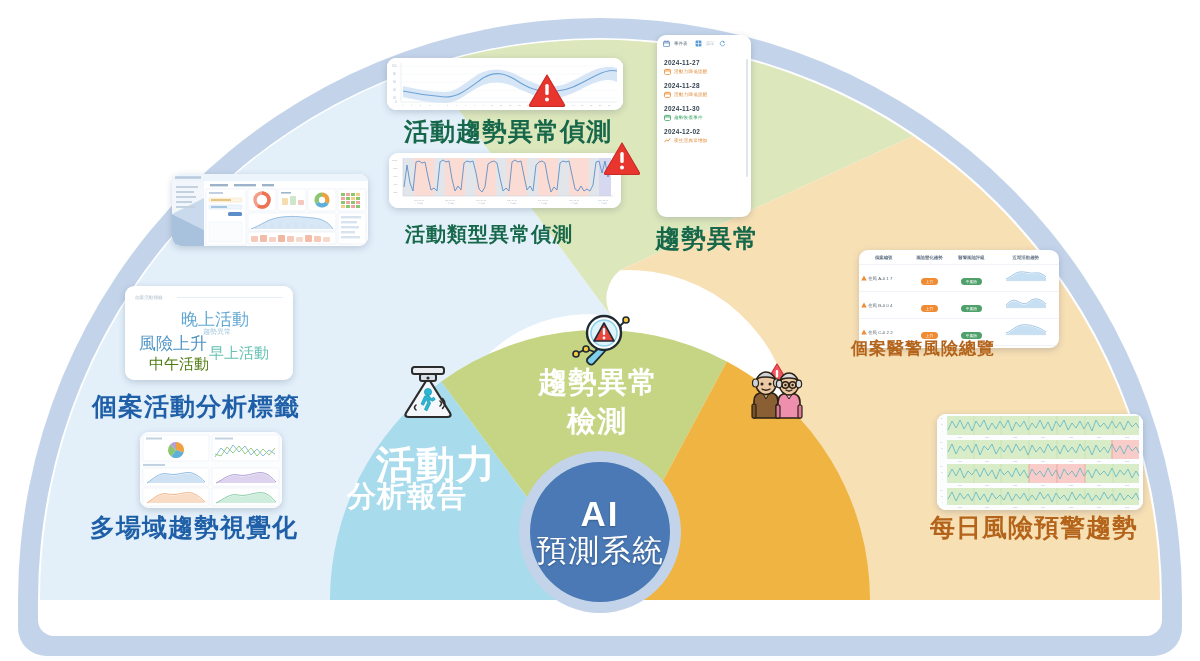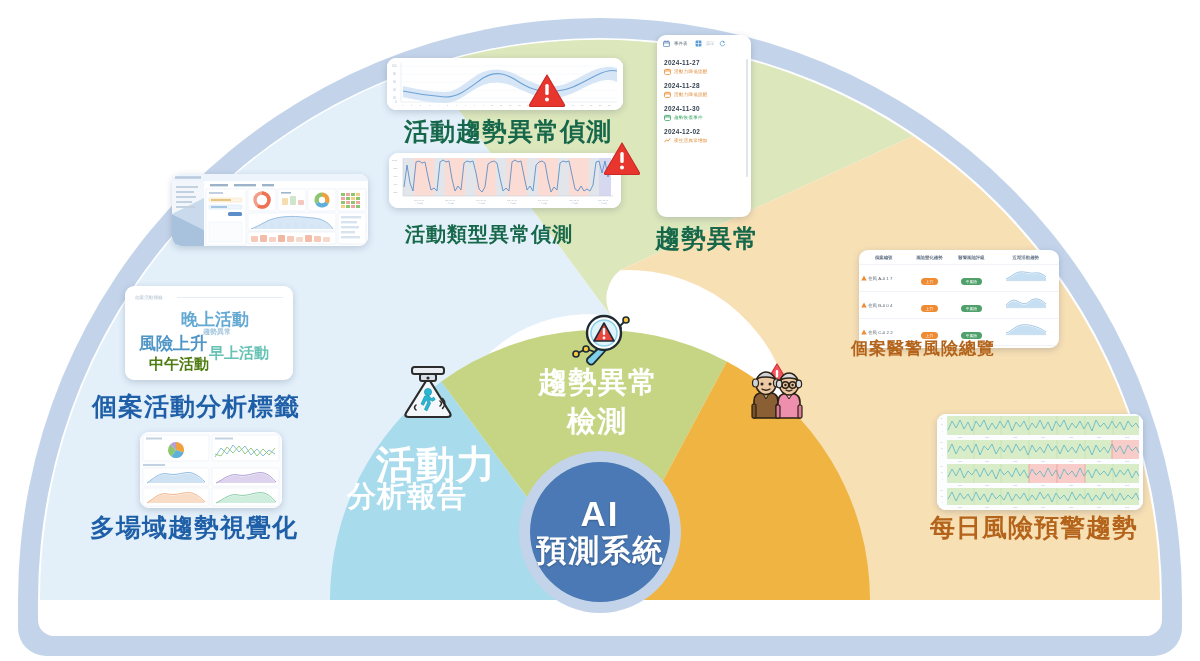--- a/index.html
+++ b/index.html
@@ -16,21 +16,21 @@
 
   .card{position:absolute;background:#ffffff;border-radius:9px;
         box-shadow:0 2px 7px rgba(40,60,90,.22);overflow:hidden;}
 
   .hub{position:absolute;border-radius:50%;}
   .hub-ring{background:#c3d4ea;}
   .hub-core{background:#4a79b5;display:flex;flex-direction:column;
             align-items:center;justify-content:center;color:#fff;
             text-shadow:0 1px 2px rgba(0,0,0,.25);}
   .hub-core .ai{font-size:35px;font-weight:bold;line-height:1.05;letter-spacing:2px;}
-  .hub-core .cn{font-size:31px;font-weight:bold;line-height:1.15;letter-spacing:1px;}
+  .hub-core .cn{font-size:31px;font-weight:normal;line-height:1.15;letter-spacing:1px;}
 
   .icon-wrap{position:absolute;}
 
   
   .ev-head{display:flex;align-items:center;gap:4px;padding:5px 6px 3px 6px;
            border-bottom:0px solid #eef2f6;}
   .ev-head span{font-size:4.5px;color:#5b6b7c;}
   .ev-body{padding:2px 7px;}
   .ev-date{font-size:6.5px;color:#33414f;font-weight:bold;margin:7px 0 2px;letter-spacing:.3px;}
   .ev-item{display:flex;align-items:center;gap:3px;margin-bottom:2px;}
@@ -40,21 +40,21 @@
              background:#dfe5ec;border-radius:1px;}
 
   
   .rt{width:100%;border-collapse:collapse;}
   .rt th{font-size:4.4px;color:#6b7a8b;font-weight:bold;padding:5px 2px 4px;text-align:center;}
   .rt td{padding:4px 2px;border-top:1px solid #f0f3f7;text-align:center;vertical-align:middle;}
   .rt .nm{font-size:4.4px;color:#55636f;text-align:left;}
   .pill{display:inline-block;font-size:3.8px;color:#fff;border-radius:5px;padding:1px 5px;}
 
   .wordcloud{position:relative;width:100%;height:100%;}
-  .wc{position:absolute;font-weight:bold;white-space:nowrap;}
+  .wc{position:absolute;font-weight:normal;white-space:nowrap;}
 </style>
 </head>
 <body>
 
 <div id="stage">
 
   <svg id="fan" viewBox="0 0 1200 661">
     <defs>
       <clipPath id="clipHalf">
           <rect x="0" y="0" width="1200" height="600"></rect>

